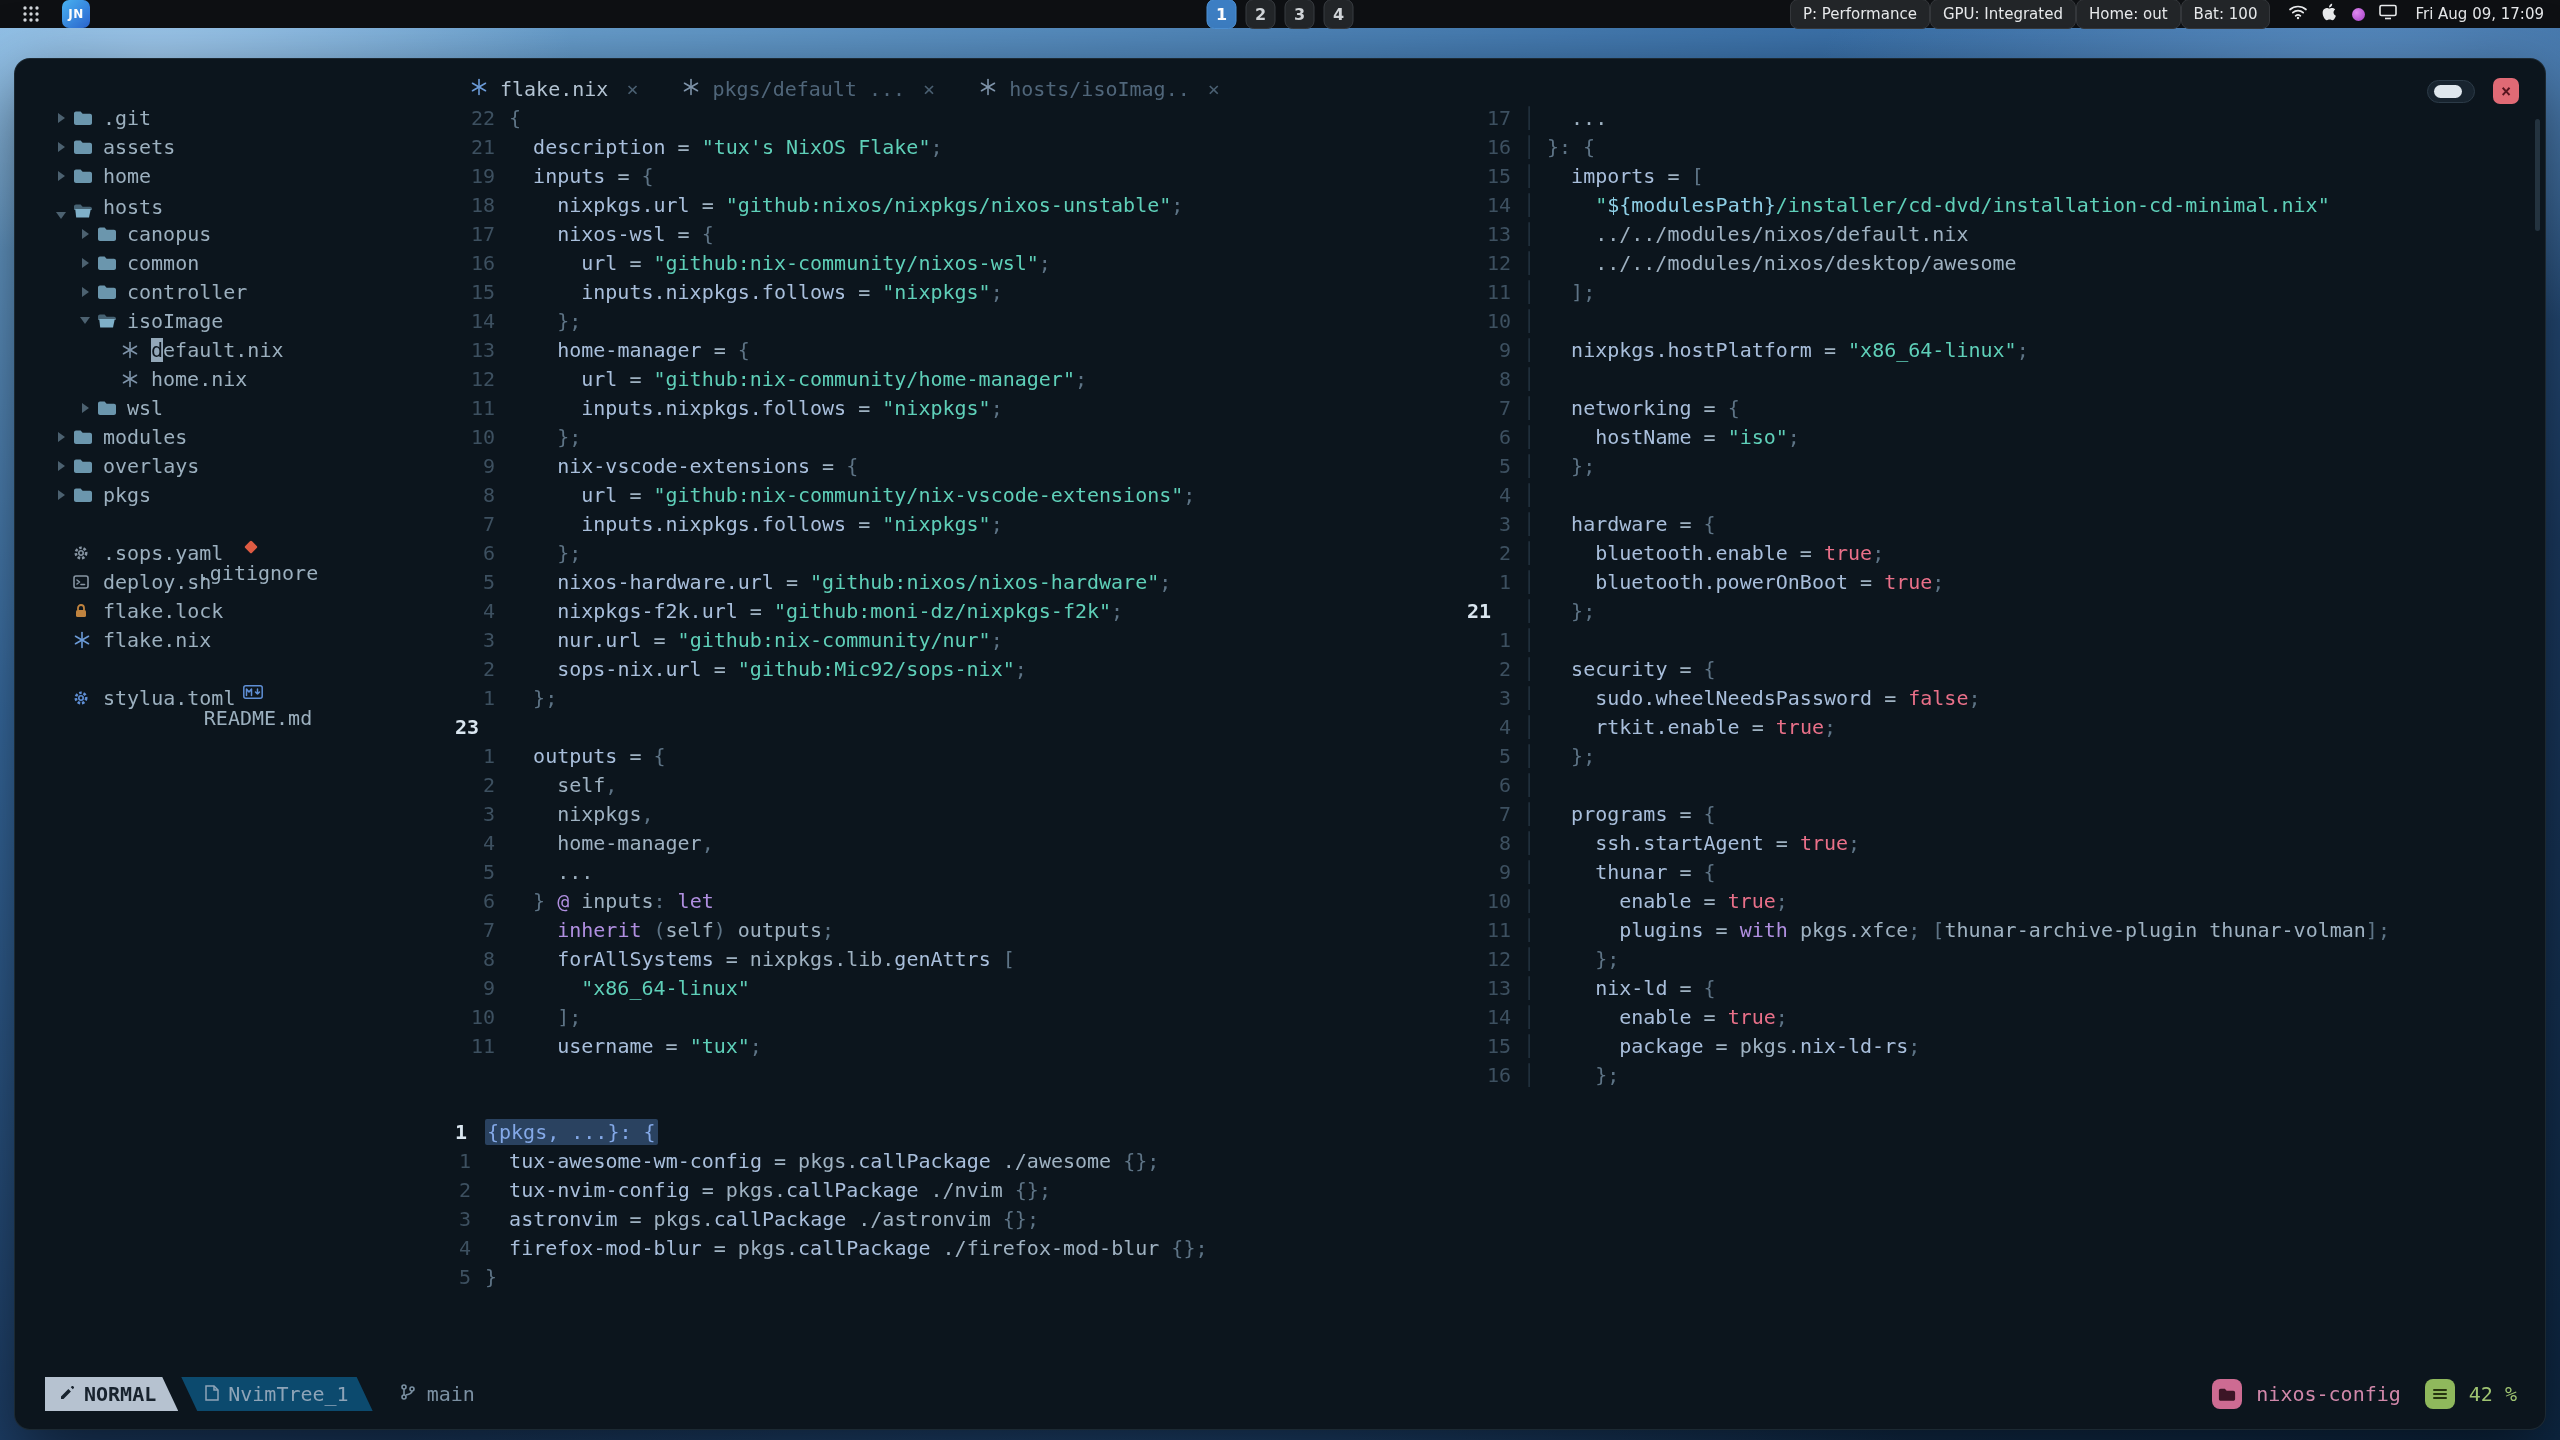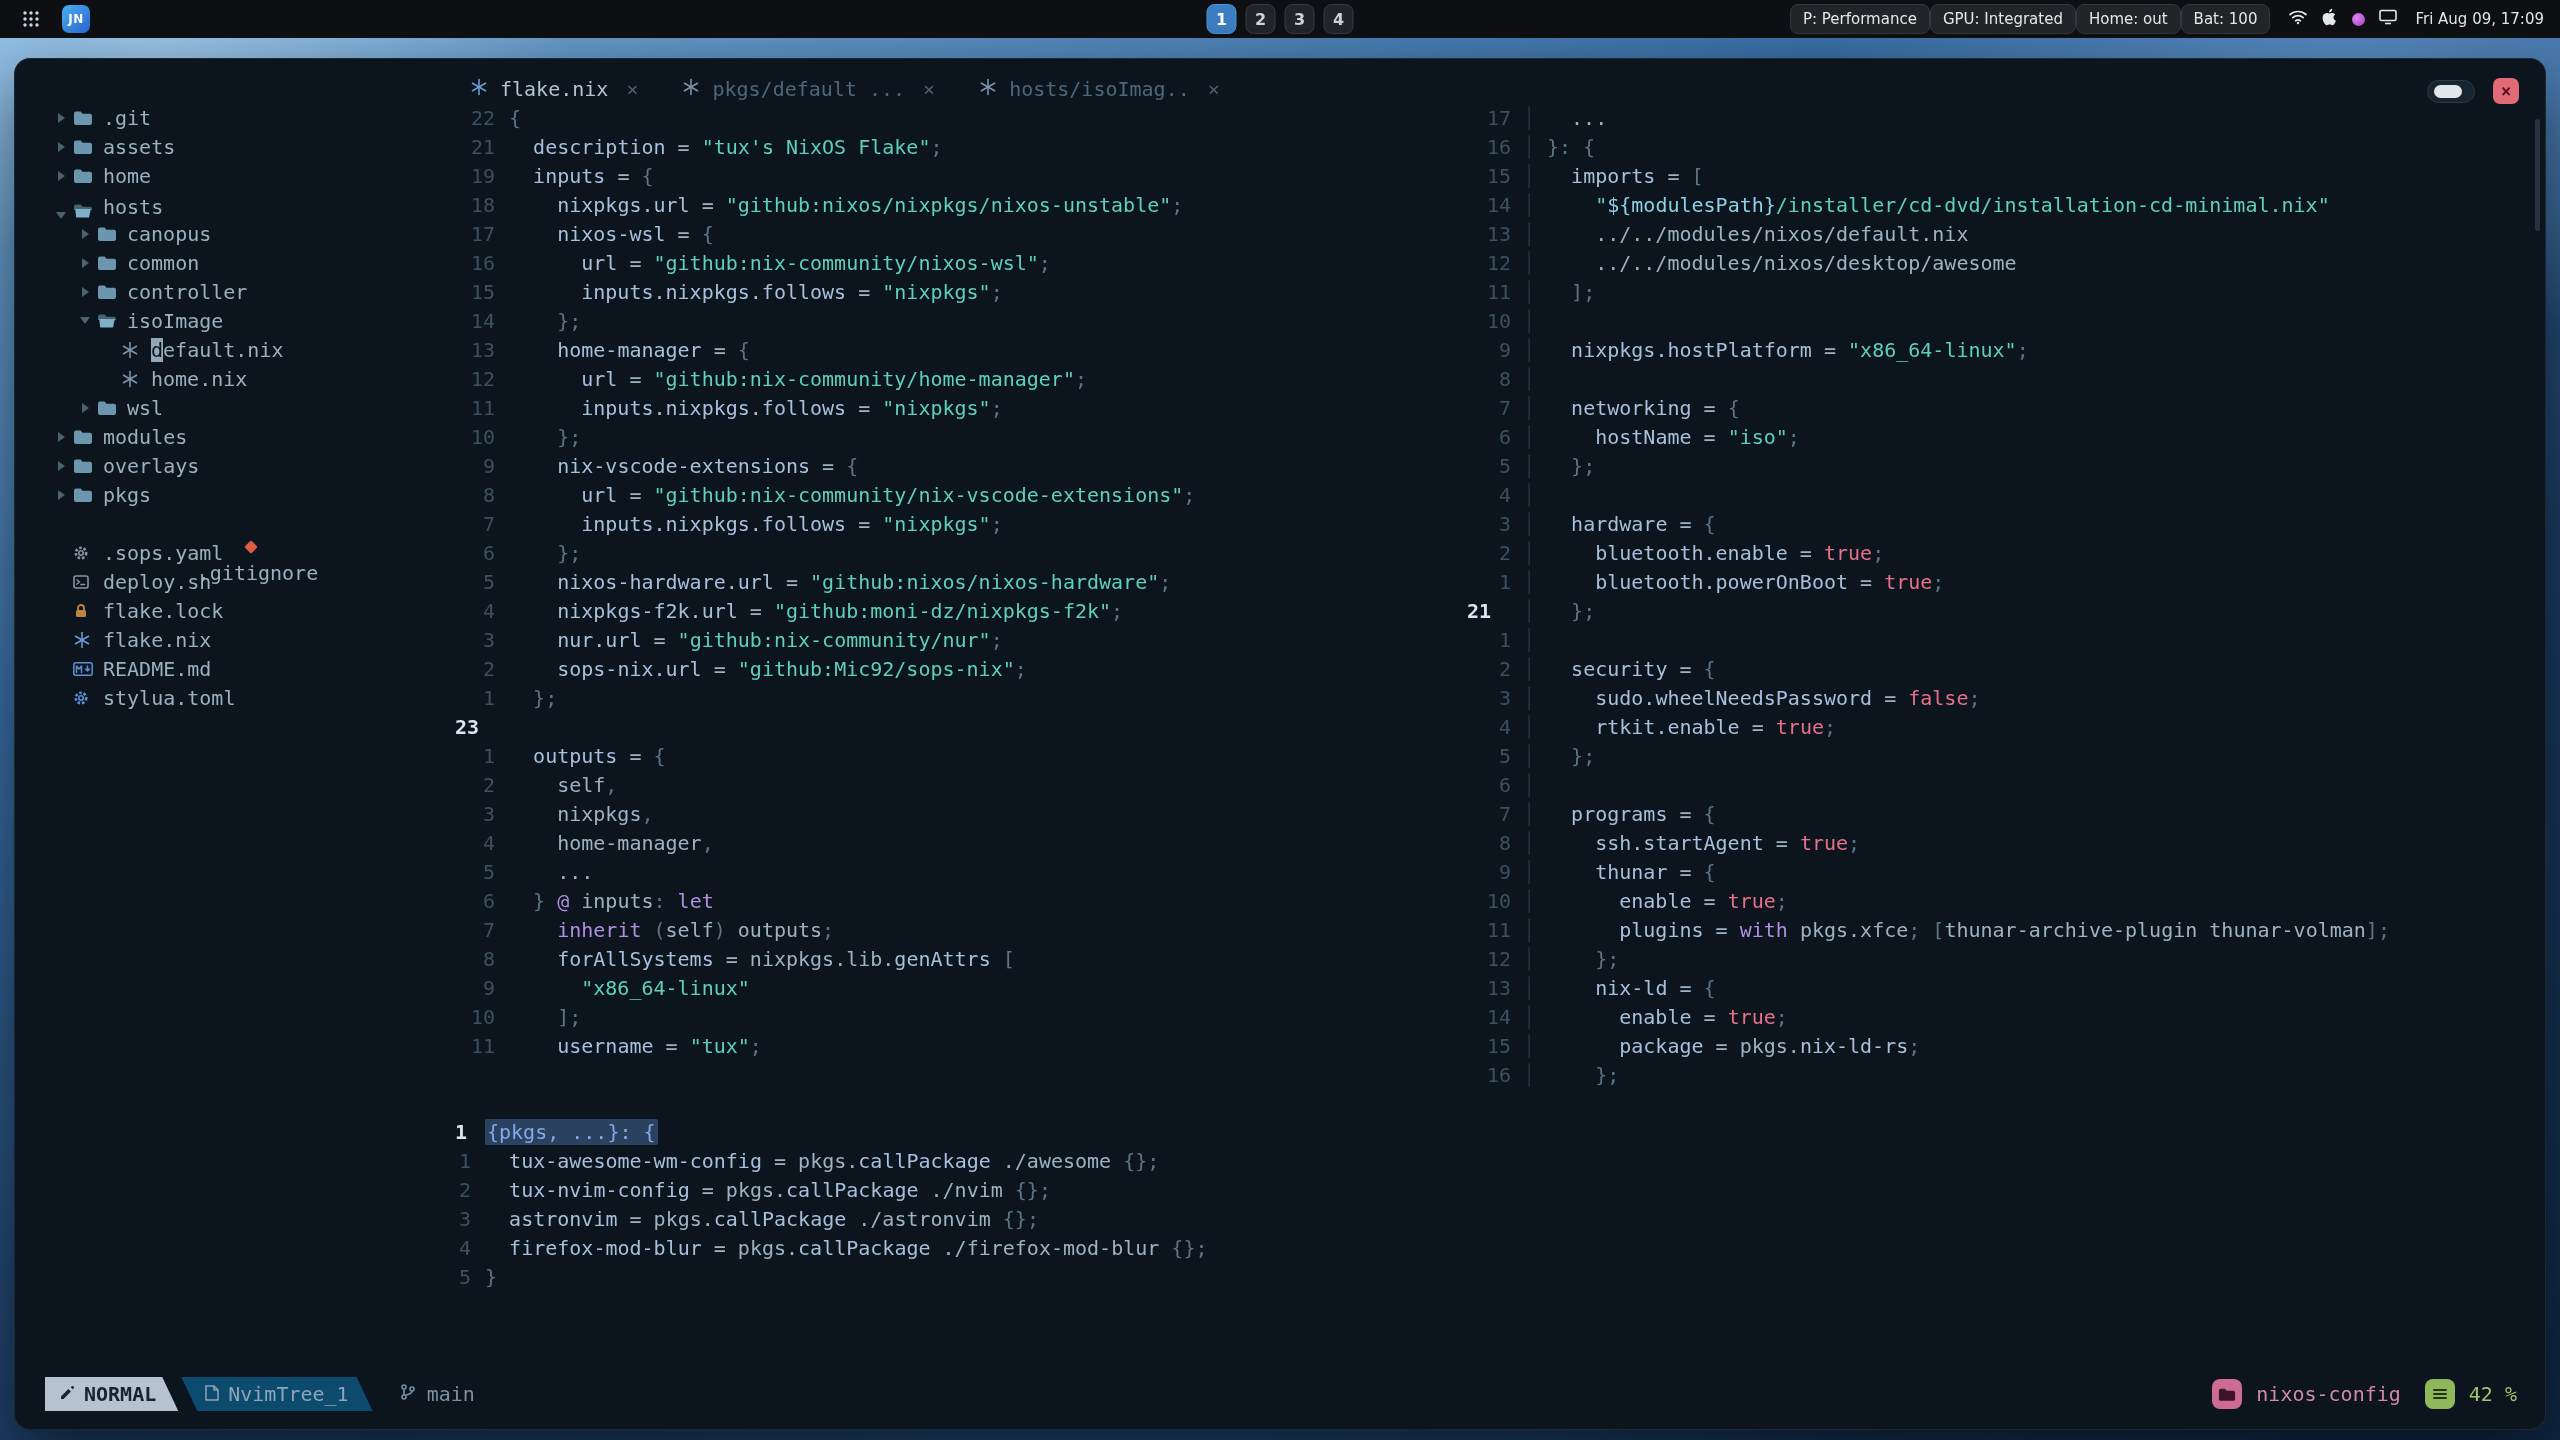--- a/index.html
+++ b/index.html
@@ -9,21 +9,21 @@
     background:
       radial-gradient(700px 340px at 6% 4%, rgba(165,205,240,.85), transparent 60%),
       radial-gradient(900px 420px at 92% 6%, rgba(110,165,220,.7), transparent 60%),
       radial-gradient(1200px 700px at 45% 115%, rgba(45,95,155,.65), transparent 70%),
       linear-gradient(160deg, #7db3dd 0%, #3a70a8 30%, #1c3c64 62%, #0e2844 100%);
     position:relative;
   }
 
   
   .topbar {
-    position:absolute; left:0; top:0; right:0; height:38px;
+    position:absolute; left:0; top:0; right:0; height:28px;
     background:#0e1013; display:flex; align-items:center; padding:0 16px;
     color:#e6e8ea;
   }
   .tb-left { display:flex; align-items:center; gap:16px; }
   .tb-iconbtn { width:30px; height:30px; border-radius:7px; display:flex; align-items:center; justify-content:center; }
   .jn-badge {
     width:28px; height:28px; border-radius:7px;
     background:linear-gradient(135deg,#49b2f0,#2b66d4);
     color:#fff; font-size:12px; font-weight:bold; letter-spacing:.5px;
     display:flex; align-items:center; justify-content:center;
@@ -289,21 +289,21 @@
           </svg></span><span class="tlabel">deploy.sh</span></div>
       <div class="trow" style="padding-left: 14px;"><span class="arrow"></span><span class="ticon"><svg width="16" height="16" viewBox="0 0 16 16">
             <rect x="3" y="7" width="10" height="7" rx="1.5" fill="#c0833f"></rect>
             <path d="M5 7V5a3 3 0 0 1 6 0v2" fill="none" stroke="#c0833f" stroke-width="1.8"></path>
           </svg></span><span class="tlabel">flake.lock</span></div>
       <div class="trow" style="padding-left: 14px;"><span class="arrow"></span><span class="ticon"><svg width="18" height="18" viewBox="0 0 18 18" stroke="#6b9ad6" stroke-width="1.6" stroke-linecap="round">
             <line x1="9" y1="1.5" x2="9" y2="16.5"></line>
             <line x1="2.5" y1="5.25" x2="15.5" y2="12.75"></line>
             <line x1="2.5" y1="12.75" x2="15.5" y2="5.25"></line>
           </svg></span><span class="tlabel">flake.nix</span></div>
-      <div class="trow" style="padding-left: 14px;"><span class="arrow"></span><span class="ticon"><svg width="20" height="14" viewBox="0 0 20 14">
+      <div class="trow" style="padding-left: 14px; flex-direction: column;"><span class="arrow"></span><span class="ticon"><svg width="20" height="14" viewBox="0 0 20 14">
             <rect x="0.8" y="0.8" width="18.4" height="12.4" rx="2" fill="none" stroke="#5f8fd6" stroke-width="1.5"></rect>
             <path d="M3.5 10.5V4l2.5 3 2.5-3v6.5" fill="none" stroke="#5f8fd6" stroke-width="1.5" stroke-linejoin="round" stroke-linecap="round"></path>
             <path d="M14.5 4v5m0 0l-2-2m2 2l2-2" fill="none" stroke="#5f8fd6" stroke-width="1.5" stroke-linecap="round" stroke-linejoin="round"></path>
           </svg></span><span class="tlabel">README.md</span></div>
       <div class="trow" style="padding-left: 14px;"><span class="arrow"></span><span class="ticon"><svg width="16" height="16" viewBox="0 0 16 16">
             <circle cx="8" cy="8" r="5.2" fill="none" stroke="#5f8fd6" stroke-width="2.6" stroke-dasharray="2.6 1.8"></circle>
             <circle cx="8" cy="8" r="2.2" fill="none" stroke="#5f8fd6" stroke-width="1.6"></circle>
           </svg></span><span class="tlabel">stylua.toml</span></div>
     </div>
 

